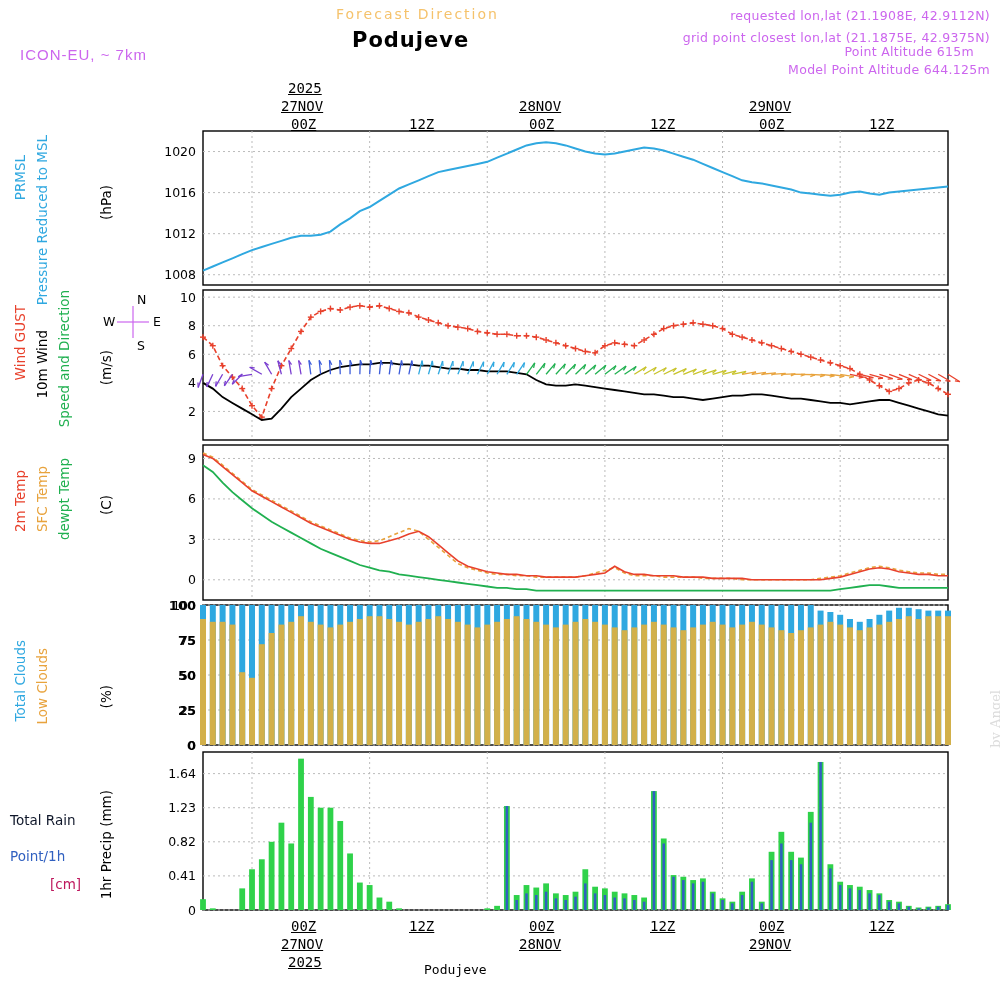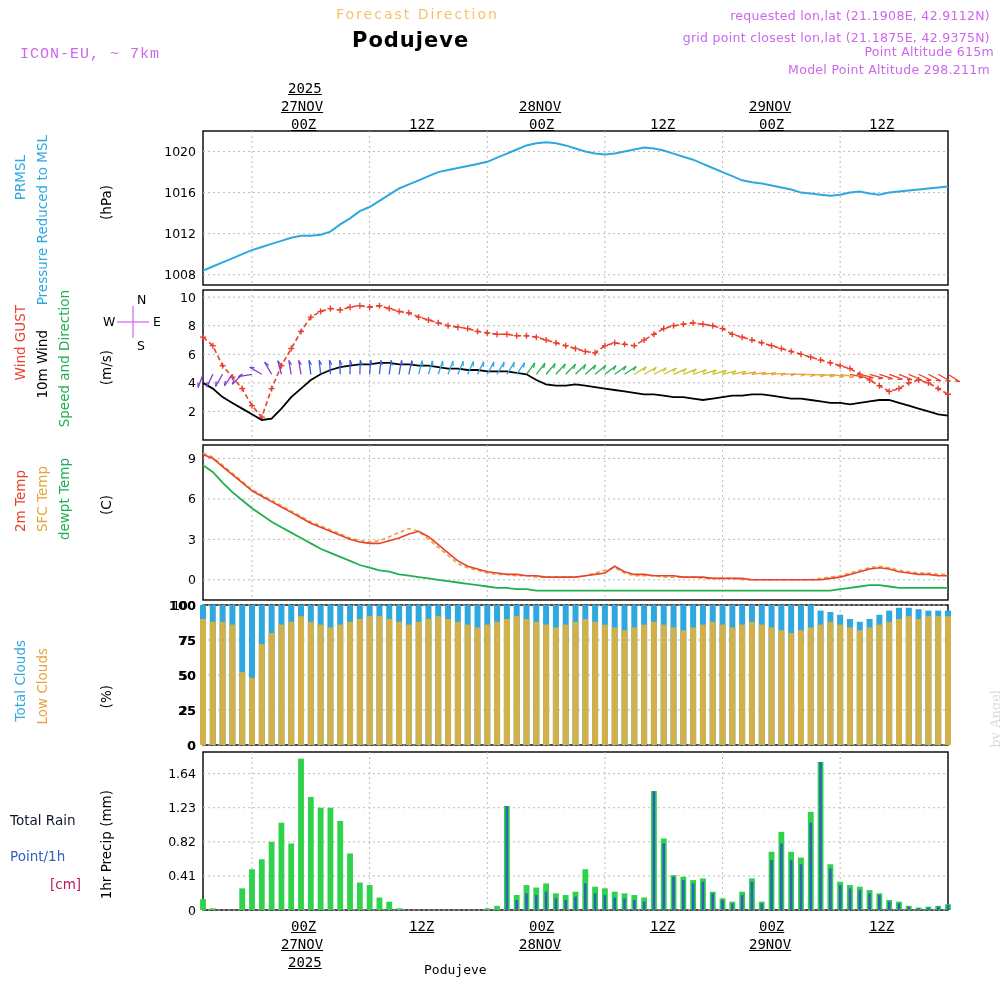--- a/index.html
+++ b/index.html
@@ -1,42 +1,42 @@
 <!DOCTYPE html>
 <html><head>
 <meta charset="utf-8">
 <style>
   html,body{margin:0;padding:0;background:#ffffff;}
   body{width:1000px;height:1000px;position:relative;font-family:"DejaVu Sans",sans-serif;overflow:hidden;}
   .abs{position:absolute;}
   .mono{font-family:"DejaVu Sans Mono",monospace;text-decoration:underline;}
   .hdr-title{font-family:"DejaVu Sans",sans-serif;font-size:14px;color:#f5c26b;letter-spacing:2px;}
   .hdr-place{font-family:"DejaVu Sans",sans-serif;font-size:21px;font-weight:bold;color:#000;letter-spacing:1px;}
-  .hdr-model{font-family:Liberation Mono, monospace;font-size:15px;color:#cc66ee;letter-spacing:1px;}
+  .hdr-model{font-family:Liberation Sans, sans-serif;font-size:15px;color:#cc66ee;letter-spacing:1px;}
   .hdr-meta{font-family:"DejaVu Sans",sans-serif;font-size:12.5px;color:#cc66ee;text-align:right;letter-spacing:0.3px;}
   .watermark{color:#dcdcdc;font-size:13px;font-family:"DejaVu Serif",serif;}
   svg{display:block;}
   text{font-family:"DejaVu Sans",sans-serif;}
   .tick{font-size:12.5px;fill:#000;}
   .tickb{font-size:13px;fill:#000;font-weight:bold;}
   .rot{writing-mode:vertical-rl;transform:rotate(180deg);}
   .sidelab{font-family:"DejaVu Sans",sans-serif;font-size:13.5px;white-space:nowrap;}
   .unitlab{font-family:"DejaVu Sans",sans-serif;font-size:13.5px;color:#000;white-space:nowrap;}
   .botlab{font-family:"DejaVu Sans Mono",monospace;font-size:13px;color:#000;}
 </style>
 </head>
 <body>
 
 <div class="abs hdr-title" style="left:336px;top:6px;">Forecast Direction</div>
 <div class="abs hdr-place" style="left:352px;top:28px;">Podujeve</div>
 <div class="abs hdr-model" style="left:20px;top:46px;">ICON-EU, ~ 7km</div>
 <div class="abs hdr-meta" style="right:10px;top:8px;">requested lon,lat (21.1908E, 42.9112N)</div>
 <div class="abs hdr-meta" style="right:10px;top:30px;margin-left:39px;">grid point closest lon,lat (21.1875E, 42.9375N)</div>
-<div class="abs hdr-meta" style="right:6px;top:44px;">Point Altitude 615m</div>
-<div class="abs hdr-meta" style="right:10px;top:62px;">Model Point Altitude 298.211m</div>
+<div class="abs hdr-meta" style="right:26px;top:44px;">Point Altitude 615m</div>
+<div class="abs hdr-meta" style="right:10px;top:62px;">Model Point Altitude 644.125m</div>
 <div class="abs watermark" style="right:12px;top:690px;transform:rotate(-90deg);transform-origin:right top;">by Angel</div>
 
 <div class="abs mono" style="left:288px;top:80px;font-size:14px;">2025</div>
 <div class="abs mono" style="left:281px;top:98px;font-size:14px;">27NOV</div>
 <div class="abs mono" style="left:291px;top:116px;font-size:14px;">00Z</div>
 <div class="abs mono" style="left:409px;top:116px;font-size:14px;">12Z</div>
 <div class="abs mono" style="left:519px;top:98px;font-size:14px;">28NOV</div>
 <div class="abs mono" style="left:529px;top:116px;font-size:14px;">00Z</div>
 <div class="abs mono" style="left:650px;top:116px;font-size:14px;">12Z</div>
 <div class="abs mono" style="left:749px;top:98px;font-size:14px;">29NOV</div>

